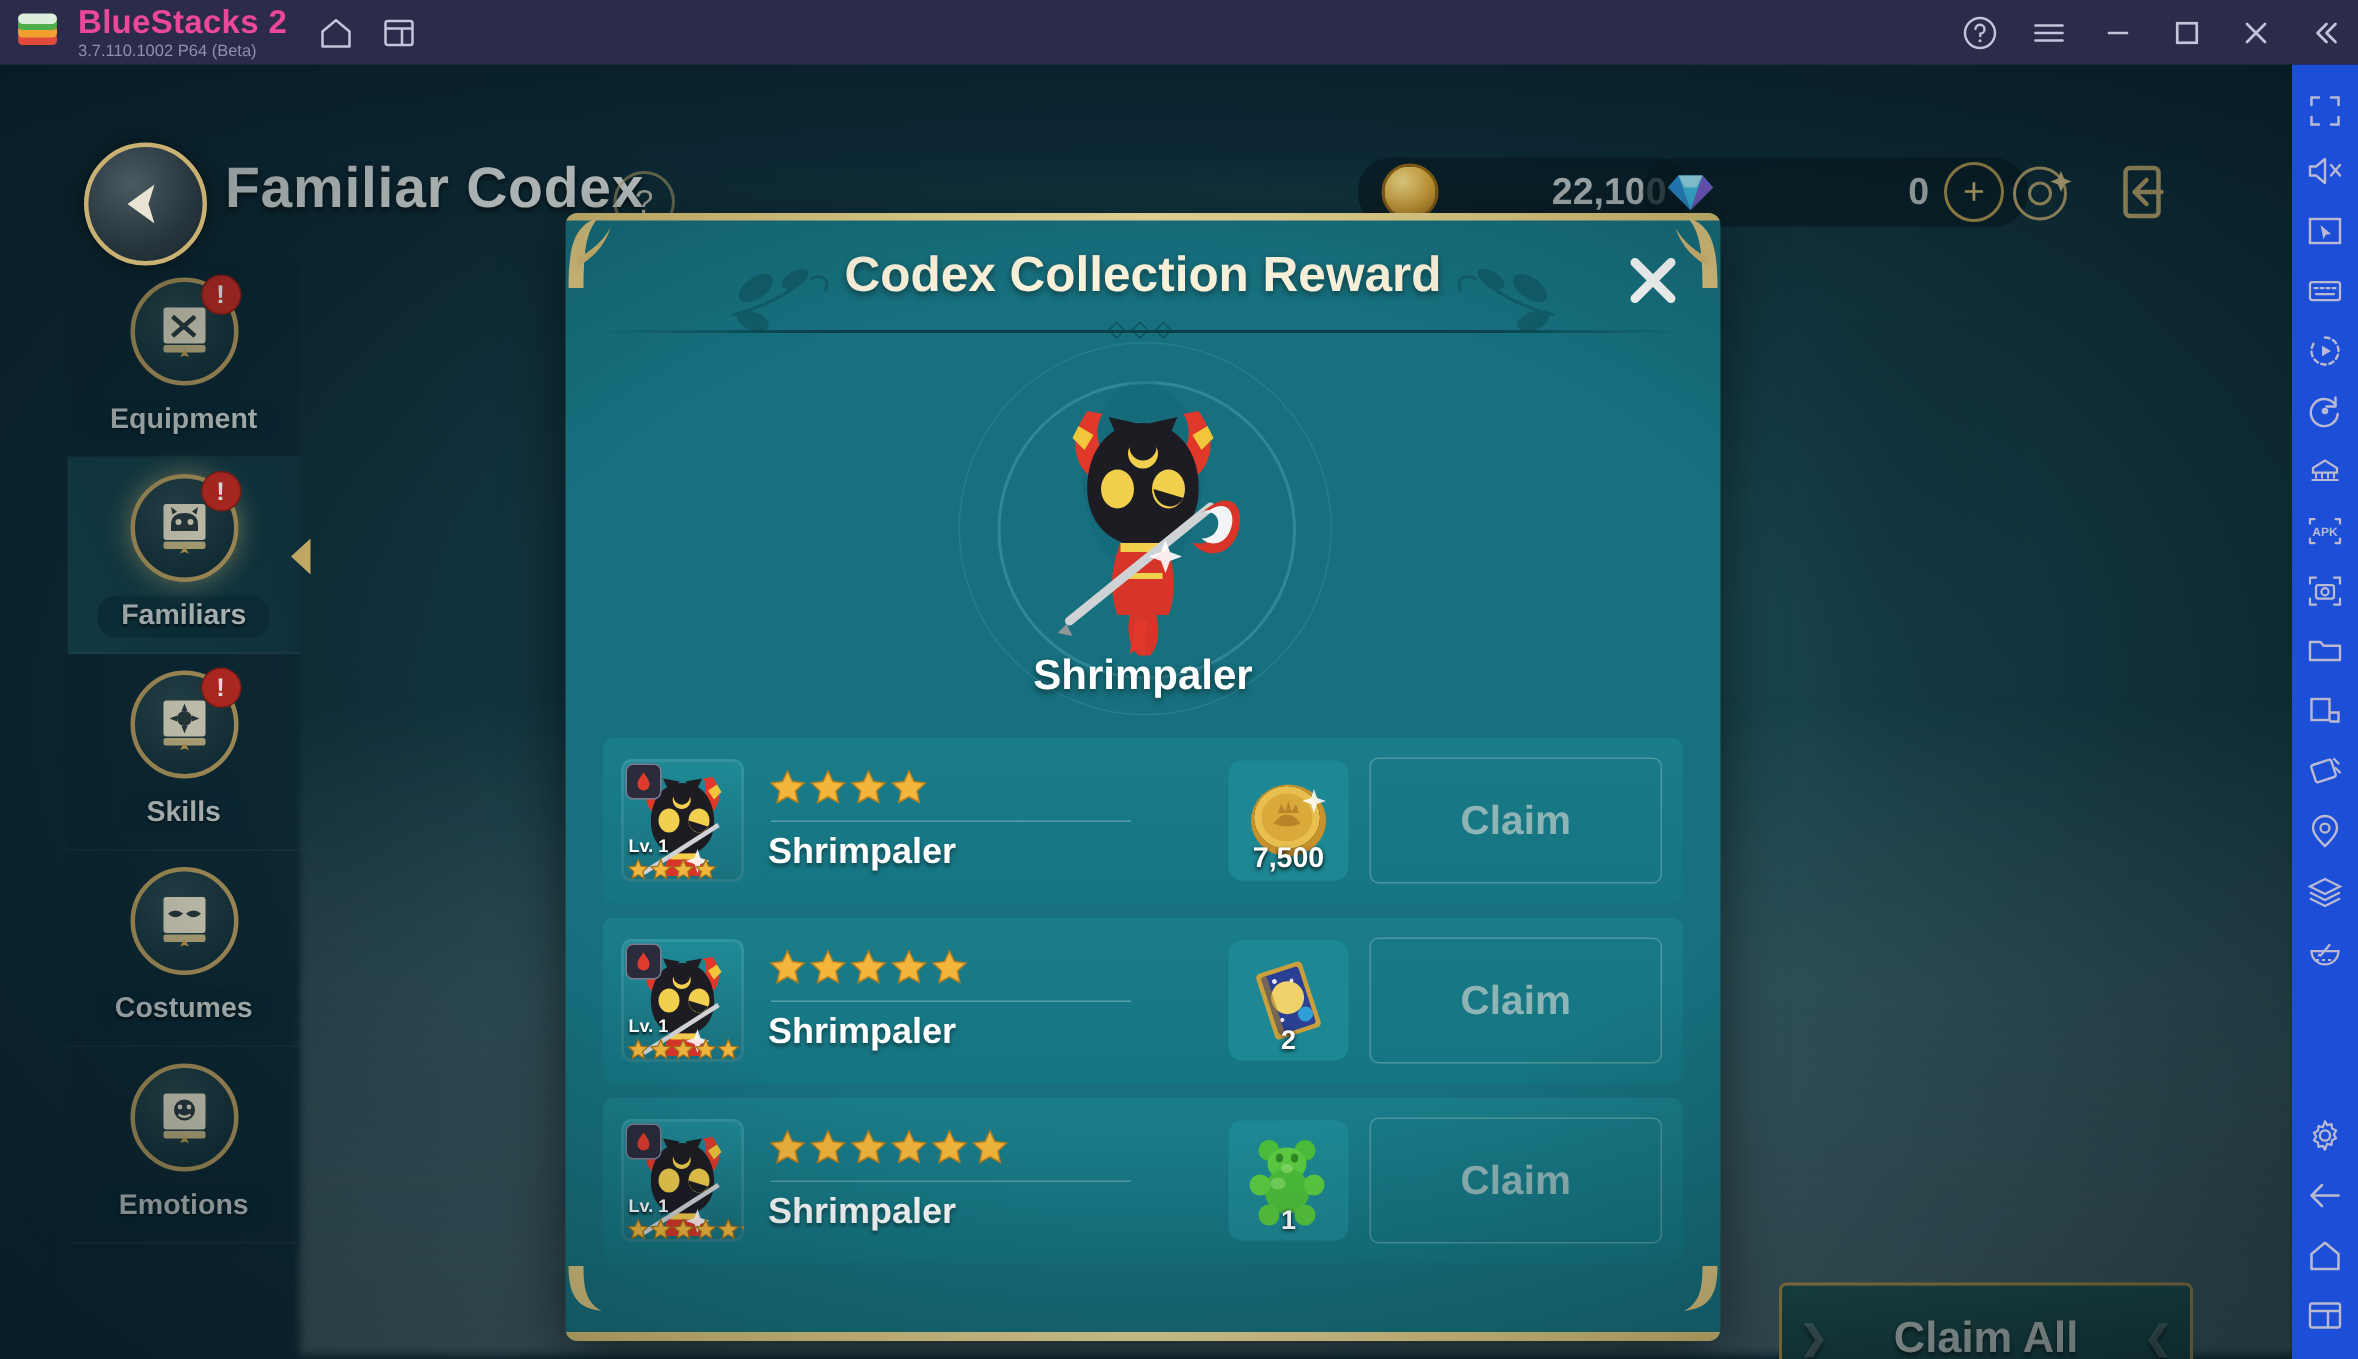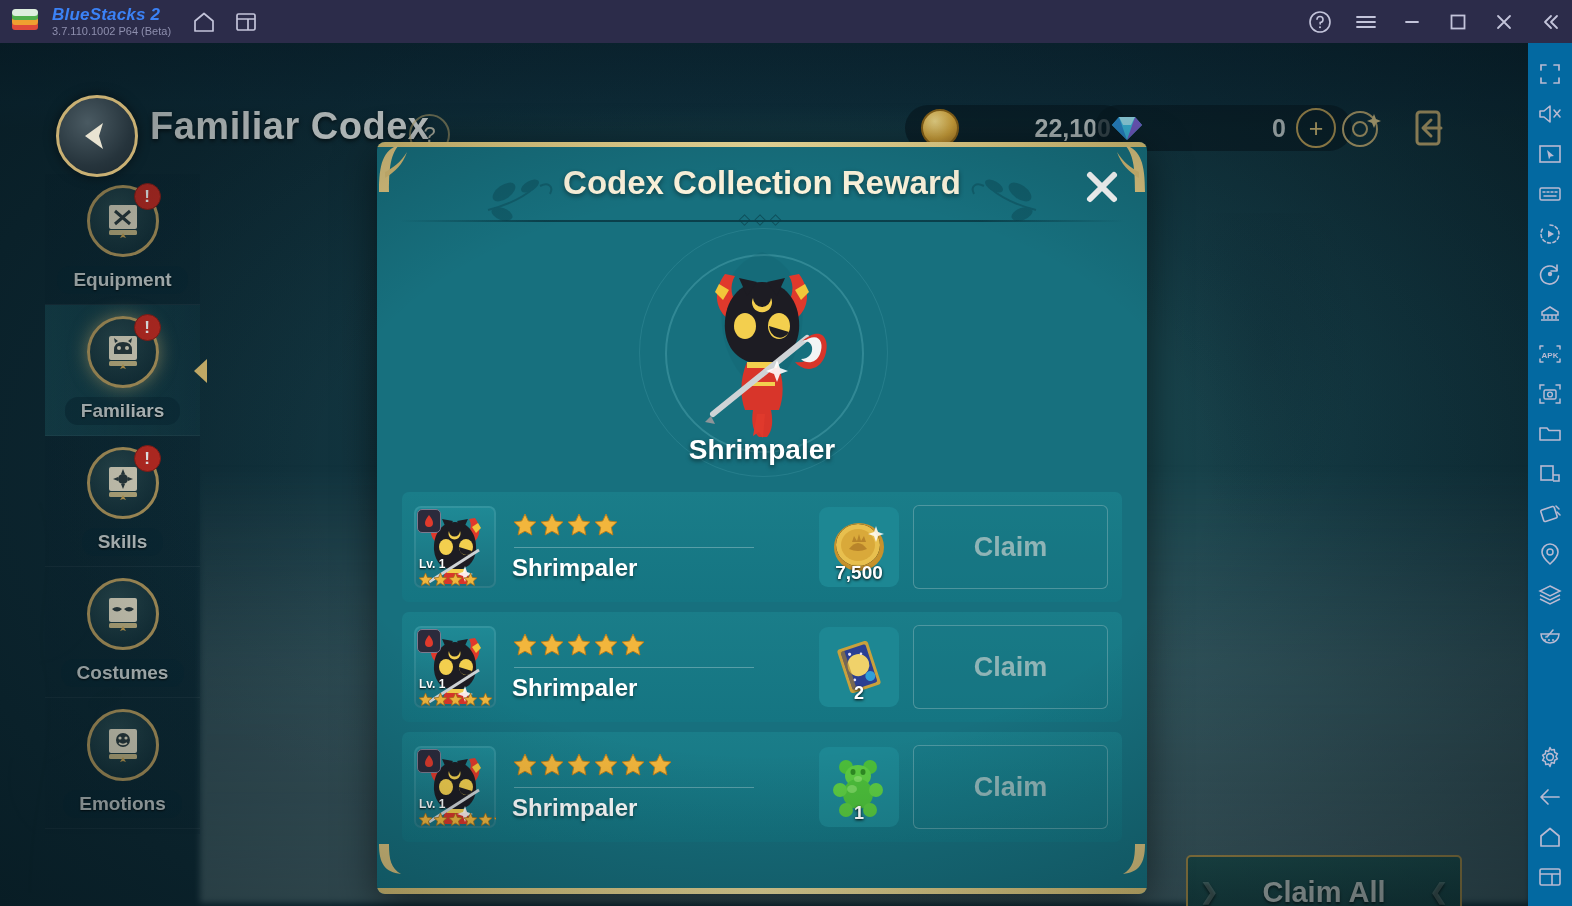--- a/index.html
+++ b/index.html
@@ -15,31 +15,31 @@
     position:absolute;left:0;top:0;width:1572px;height:43px;
     background:#2c2c4a;display:flex;align-items:center;z-index:60;
   }
   .bs-logo{width:26px;height:24px;margin-left:12px;position:relative;}
   .bs-logo i{position:absolute;left:0;display:block;width:26px;height:8px;border-radius:3px;}
   .bs-logo i.l1{top:12px;background:#e04a3a;}
   .bs-logo i.l2{top:7px;background:#f0a030;}
   .bs-logo i.l3{top:2px;background:#4fae4a;}
   .bs-logo i.l4{top:-1px;background:#ddeedd;height:7px;border-radius:4px;}
   .bs-title{margin-left:14px;line-height:1;}
-  .bs-title .t1{color:#3b82f6;font-size:17px;font-weight:bold;letter-spacing:.2px;font-style:italic;}
+  .bs-title .t1{color:#ec4899;font-size:22px;font-weight:bold;letter-spacing:.2px;}
   .bs-title .t2{color:#8e8fae;font-size:11px;margin-top:3px;}
   .tb-icons{display:flex;align-items:center;margin-left:22px;gap:20px;}
   .tb-ico{width:22px;height:22px;color:#c3c4da;display:flex;align-items:center;justify-content:center;cursor:pointer;}
   .tb-right{position:absolute;right:10px;top:0;height:43px;display:flex;align-items:center;gap:22px;}
   .tb-right .tb-ico{width:24px;height:24px;}
 
   
   .rail{
     position:absolute;right:0;top:43px;width:44px;height:863px;
-    background:#0369a1;z-index:55;
+    background:#1d4ed8;z-index:55;
     display:flex;flex-direction:column;align-items:center;margin-left:46px;
   }
   .rail-ico{width:26px;height:26px;margin-top:14px;color:#b9bad2;display:flex;align-items:center;justify-content:center;cursor:pointer;flex:none;}
   .rail-spacer{flex:1 1 auto;}
 
   
   .game{
     position:absolute;left:0;top:43px;width:1528px;height:863px;overflow:hidden;
     background:
       radial-gradient(ellipse 900px 500px at 62% 45%, #1d4e54 0%, #143a44 45%, #0e2a35 100%);

